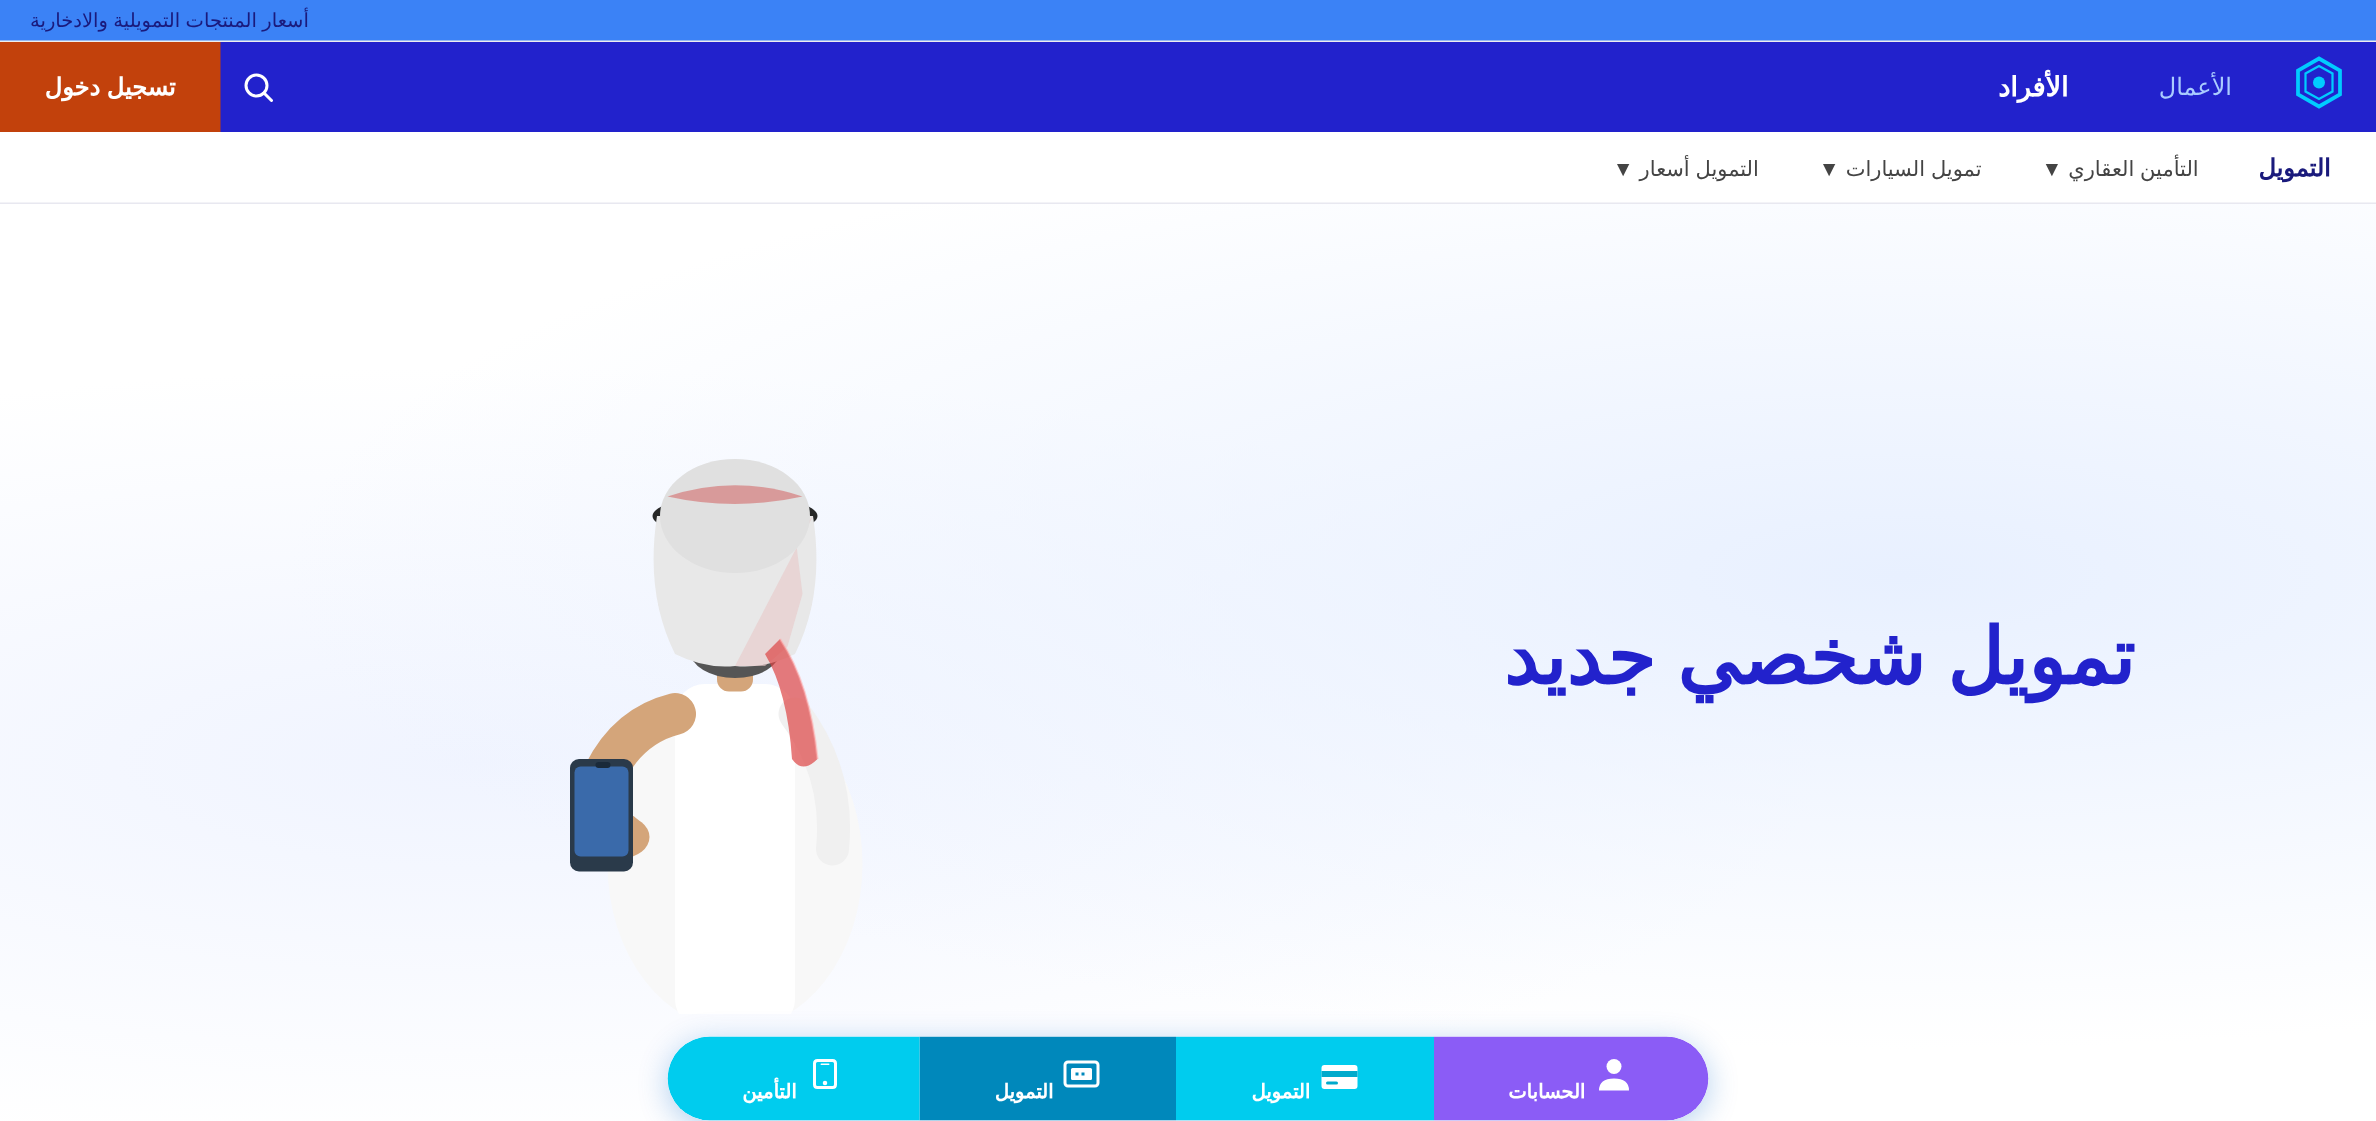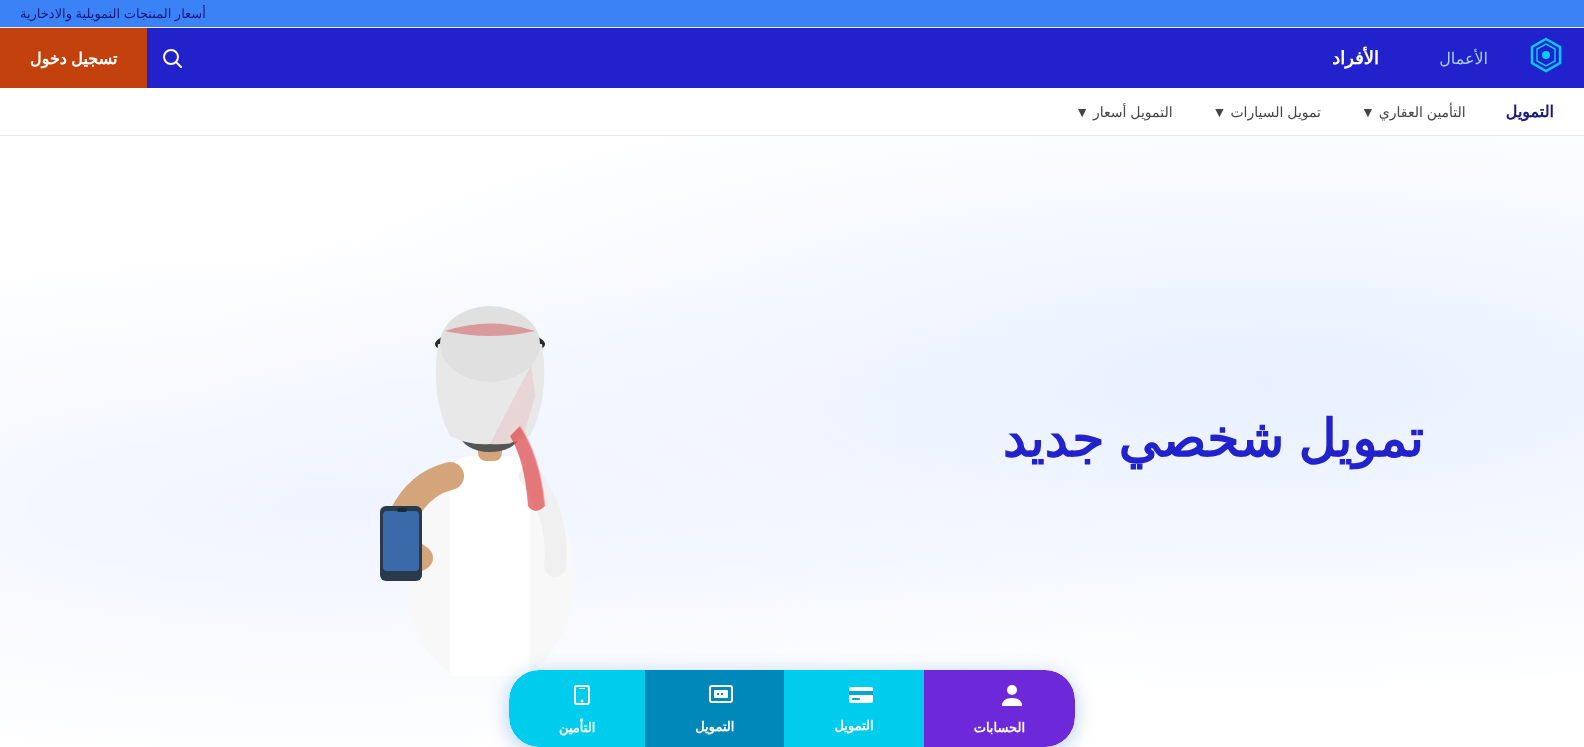--- a/index.html
+++ b/index.html
@@ -163,22 +163,22 @@
     .person-svg-wrap {
       position: absolute;
       left: 320px;
       bottom: 80px;
       width: 340px;
       height: 480px;
     }
 
     .tab-item {
       display: flex;
-      flex-direction: column;
-      align-items: flex-start;
+      flex-direction: row;
+      align-items: flex-end;
       justify-content: center;
       padding: 12px 50px;
       cursor: pointer;
       gap: 6px;
       background: #00ccee;
       color: white;
       font-size: 14px;
       font-weight: bold;
     }
 
@@ -325,21 +325,21 @@
 
       <path d="M200 230 Q220 260 225 310 Q215 320 208 310 Q205 265 190 240 Z" fill="#dd4444" opacity="0.7"></path>
       <path d="M200 230 Q220 260 225 310" stroke="#ffaaaa" stroke-width="1.5" fill="none" opacity="0.5"></path>
     </svg>
   </div>
 
 </main>
 
 <div style="position:fixed; bottom:0; left:50%; transform:translateX(-50%); display:flex; border-radius:30px; overflow:hidden; box-shadow: 0 4px 20px rgba(0,100,200,0.3); z-index:100;">
 
-  <div class="tab-item" style="background:#6d28d9; border-radius: 0 30px 30px 0;">
+  <div class="tab-item" style="background:#8b5cf6; border-radius: 0 30px 30px 0;">
     <span class="tab-icon">
       
       <svg width="26" height="26" viewBox="0 0 26 26" fill="white">
         <circle cx="13" cy="8" r="5"></circle>
         <path d="M3 24 Q3 16 13 16 Q23 16 23 24" fill="white"></path>
       </svg>
     </span>
     <span class="tab-label" style="color:white; font-size:13px; font-weight:bold;">الحسابات</span>
   </div>
 

